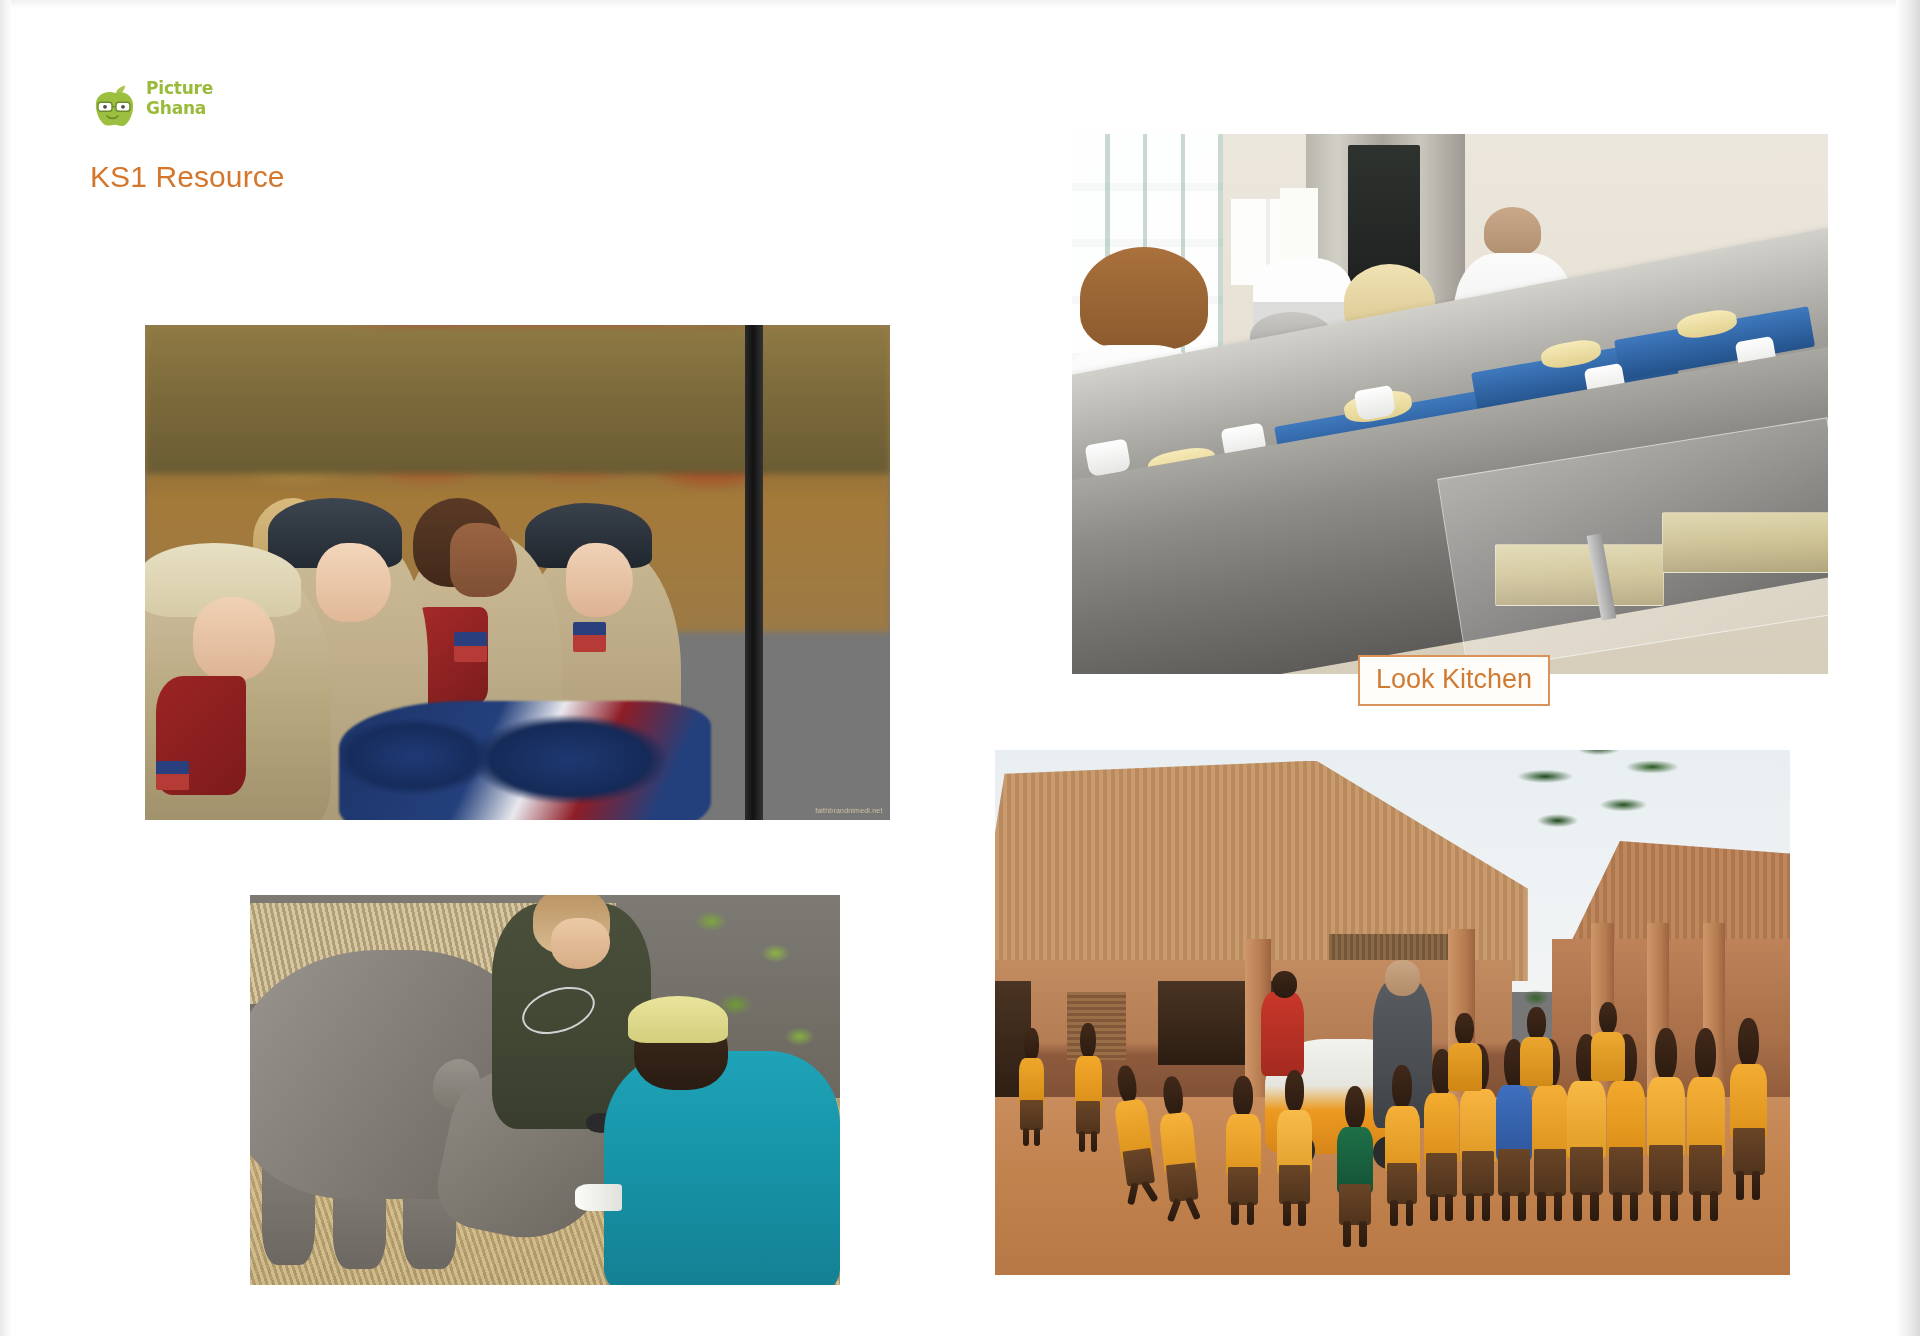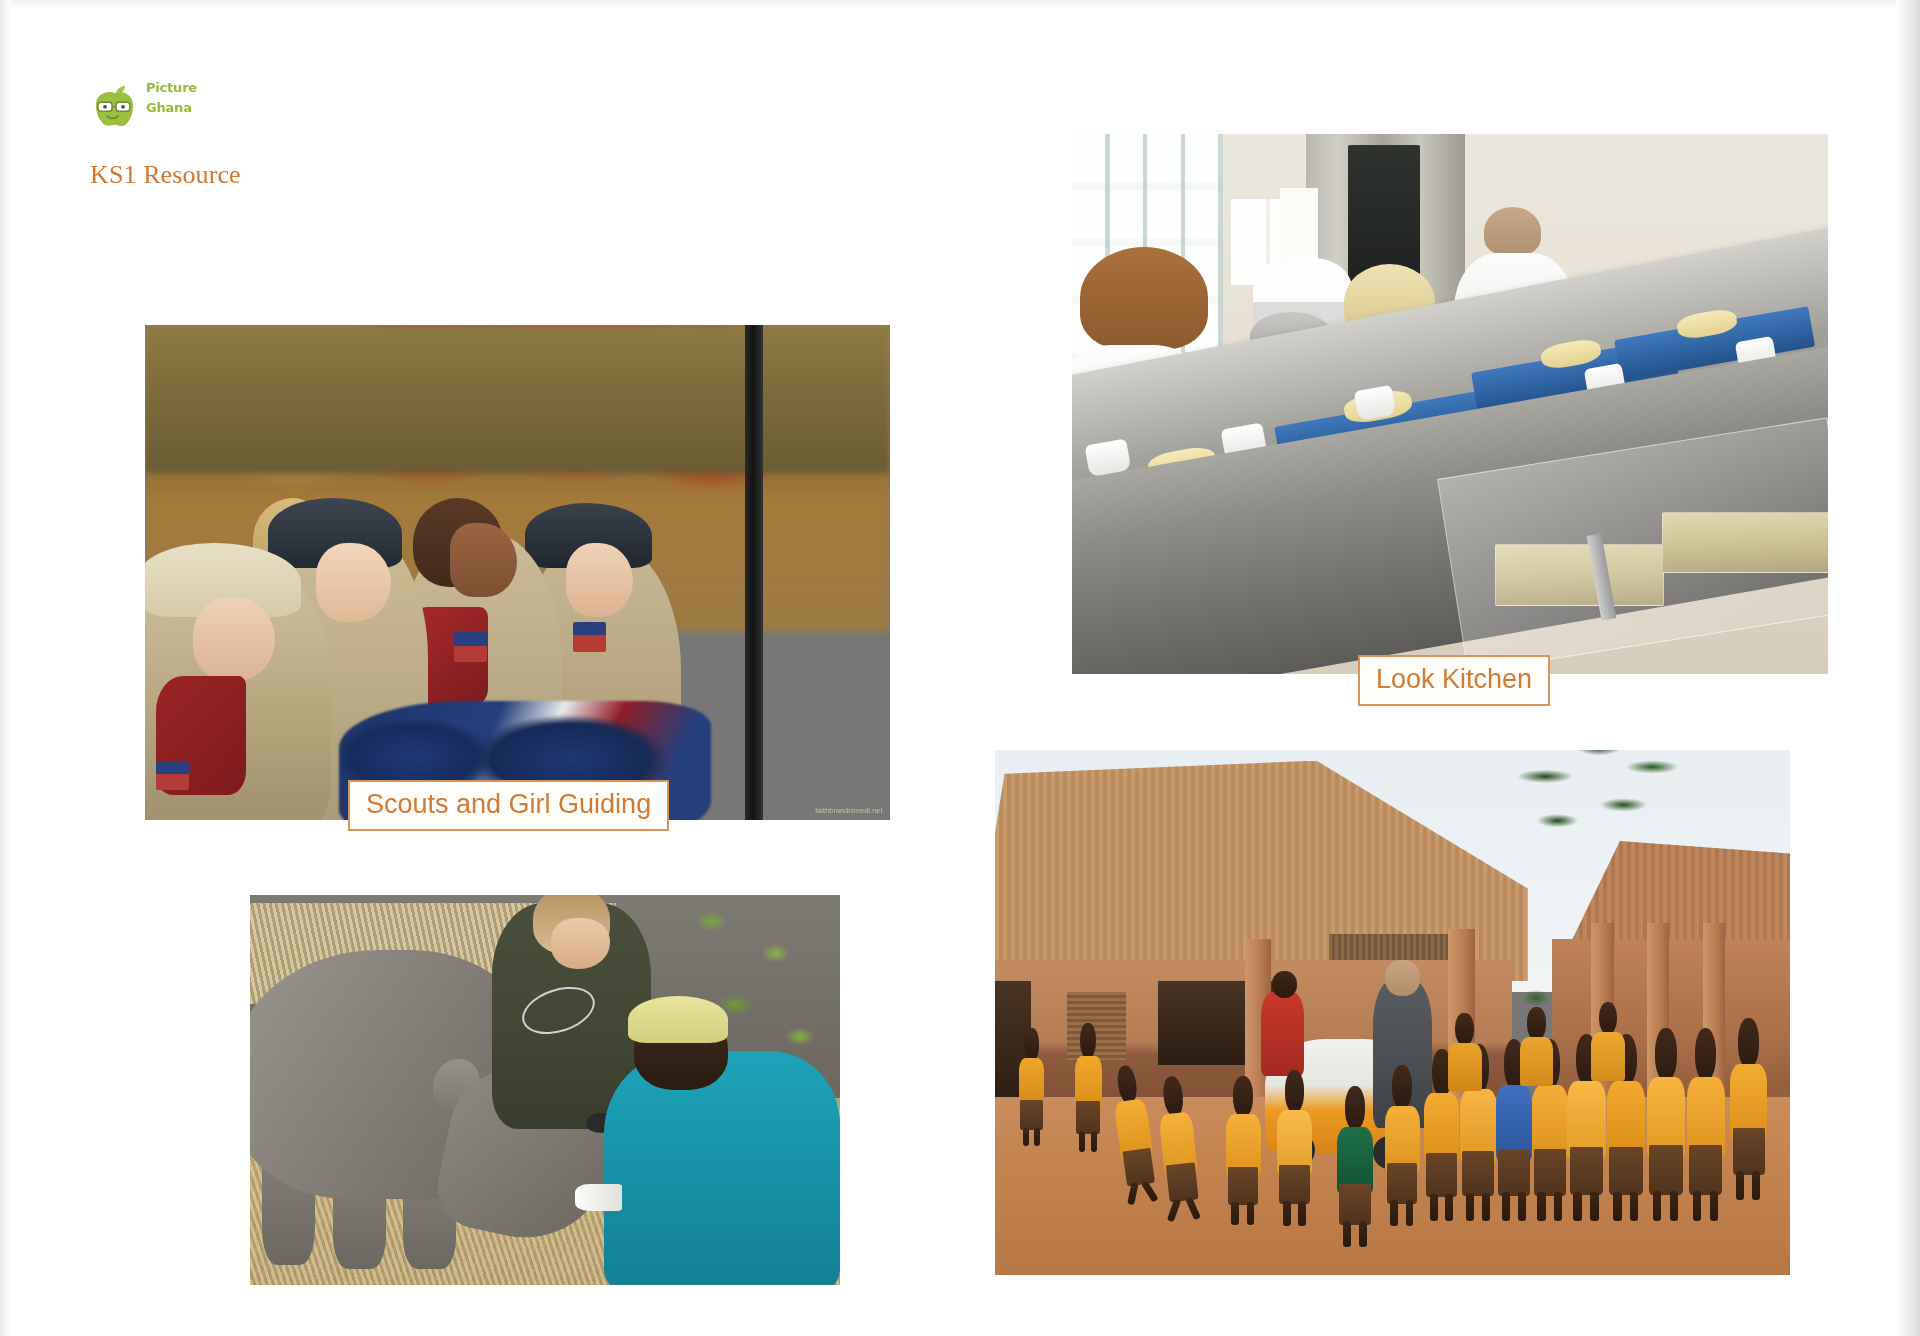--- a/index.html
+++ b/index.html
@@ -20,25 +20,25 @@
   .edge-right{position:absolute;right:0;top:0;width:24px;height:1336px;
     background:linear-gradient(to left,#d9d9d9,#ebebeb 40%,#fafafa 85%,#ffffff);}
   .edge-top{position:absolute;left:11px;top:0;width:1885px;height:9px;
     background:linear-gradient(to bottom,#f1f1f1,#ffffff);}
   .sheet{position:absolute;left:12px;top:8px;width:1880px;height:1320px;background:#fff;}
 
   
   .logo-wrap{position:absolute;left:92px;top:78px;width:180px;height:52px;}
   .logo-apple{position:absolute;left:0;top:6px;width:46px;height:44px;}
   .logo-text{position:absolute;left:54px;top:0px;
-    font-family:"DejaVu Sans", sans-serif;font-weight:bold;font-size:13px;
+    font-family:"DejaVu Sans", sans-serif;font-weight:bold;font-size:17px;
     line-height:20px;color:#9aba3a;letter-spacing:-.2px;}
 
   .page-title{position:absolute;left:90px;top:160px;
-    font-size:26px;color:#d4762c;font-family:Liberation Serif, serif;
+    font-size:30px;color:#d4762c;font-family:Liberation Sans, sans-serif;
     letter-spacing:.1px;}
   .intro{position:absolute;left:90px;top:205px;width:735px;
     font-size:22.5px;line-height:33.5px;color:#4a6fab;font-style:italic;
     font-family:"Liberation Sans", sans-serif;}
 
   
   .photo{position:absolute;overflow:hidden;background:#777;}
   .photo .layer{position:absolute;inset:0;}
 
   
@@ -317,21 +317,20 @@
     <div class="sc-flag"></div>
 
     <div class="sc-person sc-p1"></div>
     <div class="sc-p1cap"></div>
     <div class="sc-p1face"></div>
     <div class="sc-p1scarf"></div>
     <div class="sc-patch" style="left:1.5%;top:88%"></div>
 
     <div class="sc-credit">faithbrandnimedi.net</div>
   </div>
-  <div class="caption" style="left:348px;top:780px;">Scouts and Girl Guiding</div>
 
   <div class="photo" id="photo-soup">
     <div class="layer sk-wall"></div>
     <div class="sk-glassblock"></div>
     <div class="sk-door"></div>
     <div class="sk-doorwin"></div>
     <div class="sk-notes"></div>
     <div class="sk-notes2"></div>
 
     <div class="sk-hair" style="left:54.5%;top:13.5%;width:7.5%;height:9%;

